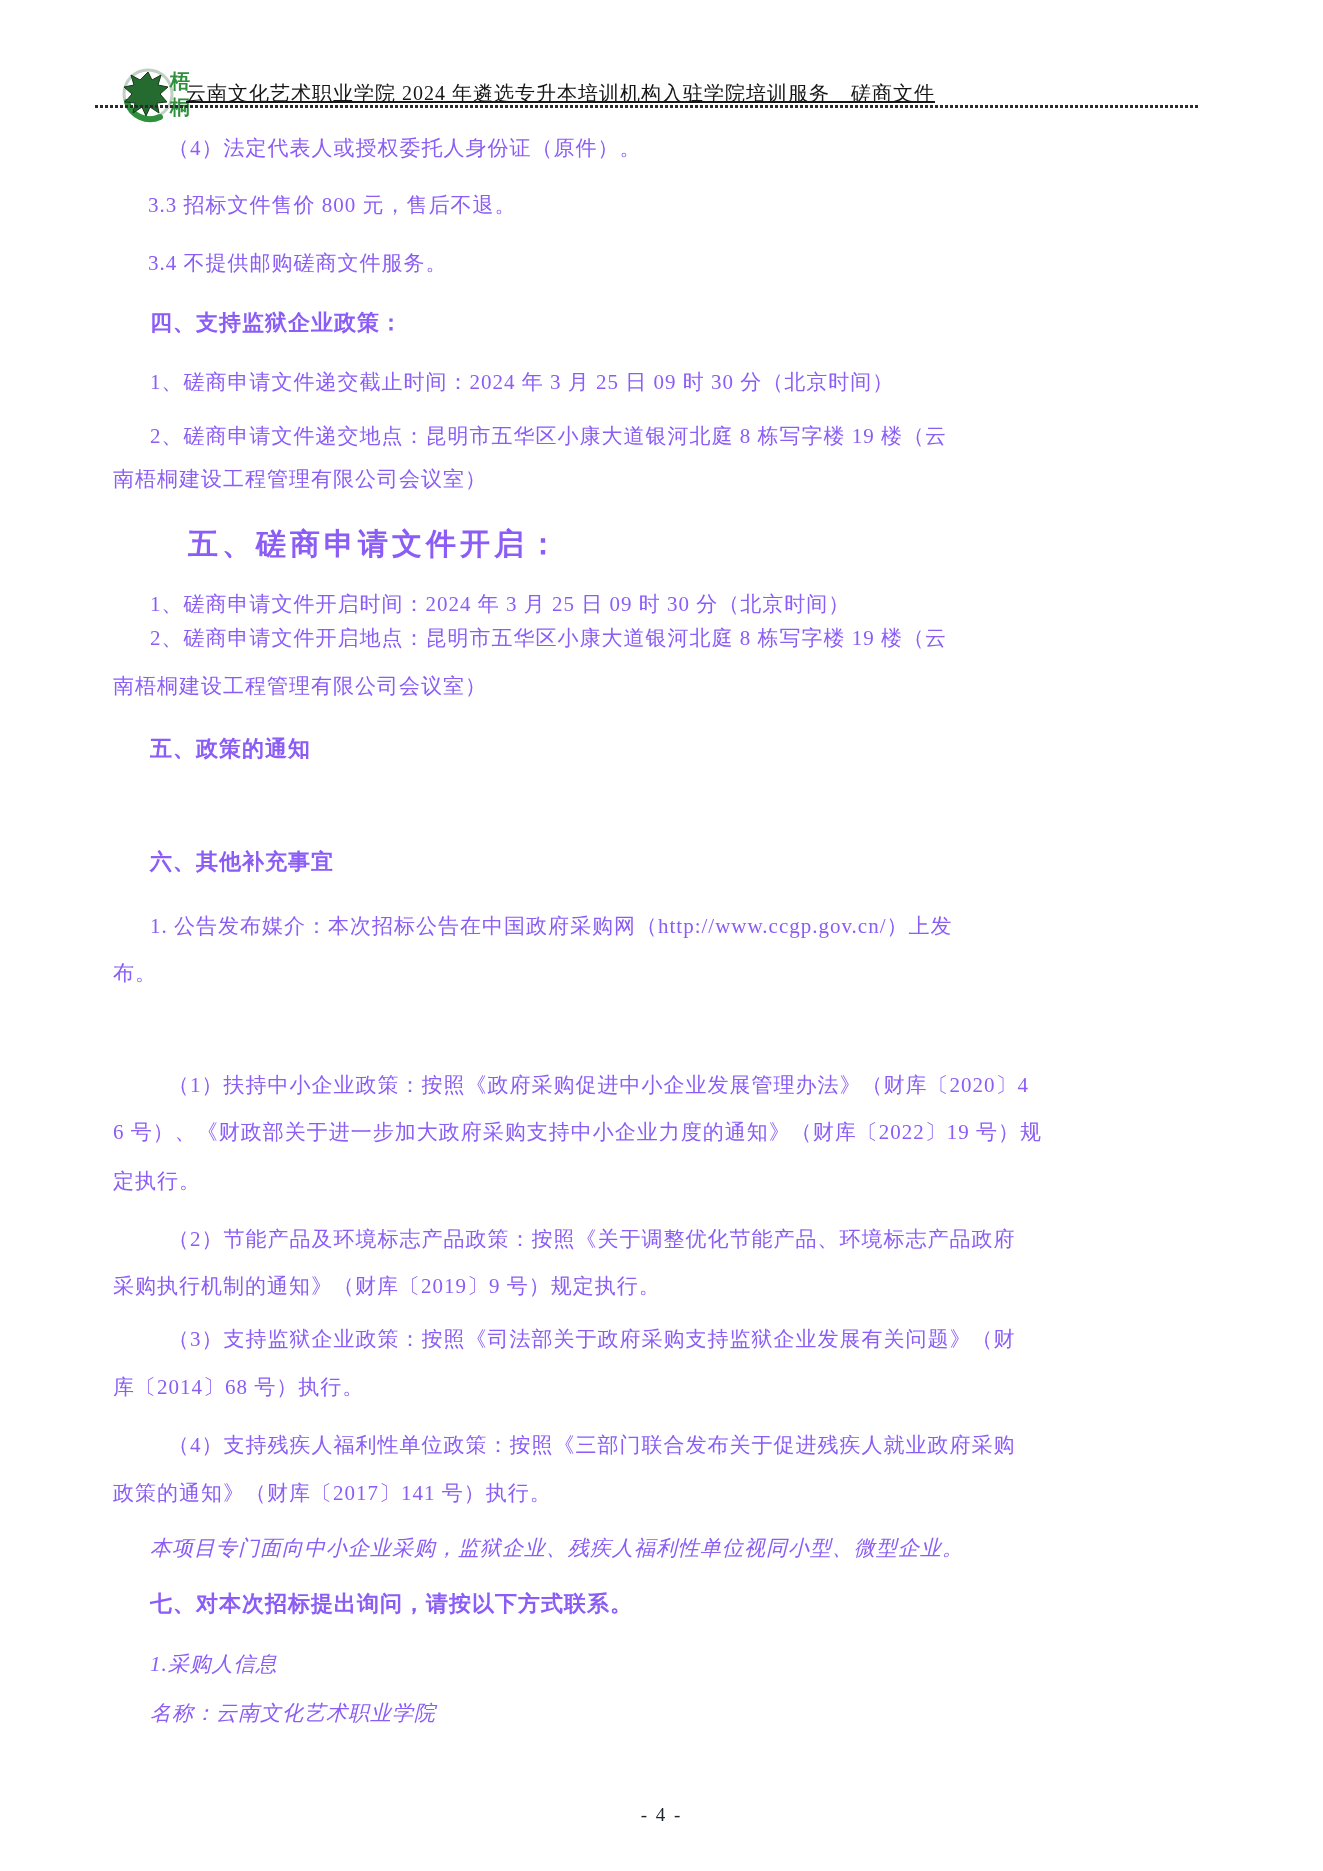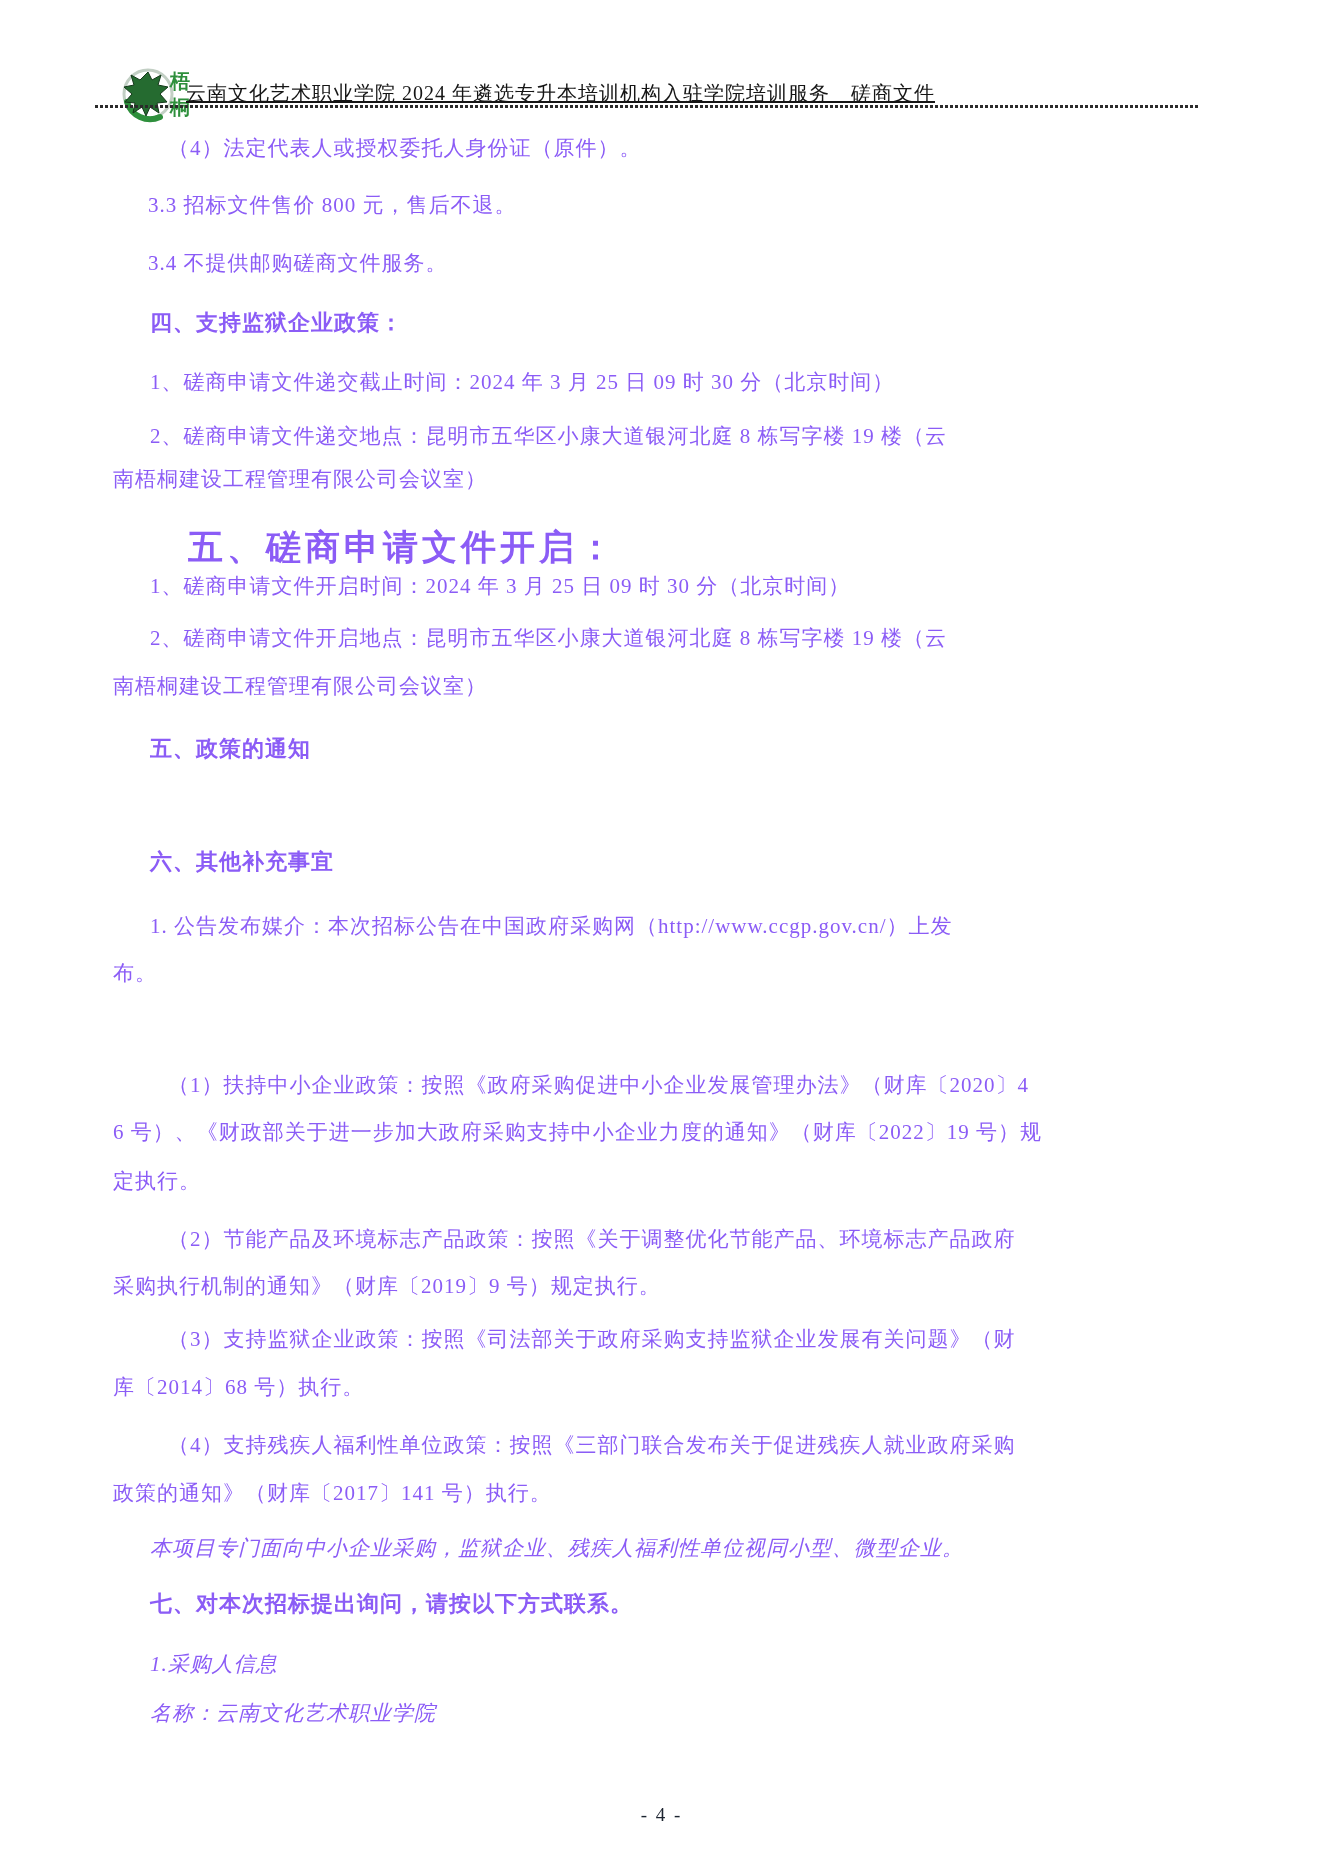--- a/index.html
+++ b/index.html
@@ -13,21 +13,21 @@
     color:#1a1a1a;
   }
   .line{
     position:absolute;
     white-space:nowrap;
     font-size:21px;
     letter-spacing:1px;
     color:#8b5cf6;
   }
   .bold{font-weight:bold;font-size:22px;}
-  .big{font-weight:bold;font-size:35px;letter-spacing:4px;}
+  .big{font-weight:bold;font-size:30px;letter-spacing:4px;}
   .kai{font-style:italic;}
   .hdr-title{
     position:absolute;left:186px;top:80px;
     font-size:20px;letter-spacing:1px;white-space:nowrap;color:#151515;text-decoration:underline;
   }
   .hdr-rule{
     position:absolute;left:95px;top:105px;width:1103px;height:3px;
     background:repeating-linear-gradient(90deg,#2b2b2b 0 3px,transparent 3px 5px);
   }
   .logo{position:absolute;left:120px;top:56px;width:74px;height:84px;}
@@ -54,21 +54,21 @@
   <div class="hdr-rule"></div>
 
   <div class="line" style="top:134px;left:168px">（4）法定代表人或授权委托人身份证（原件）。</div>
   <div class="line" style="top:191px;left:148px">3.3 招标文件售价 800 元，售后不退。</div>
   <div class="line" style="top:249px;left:148px">3.4 不提供邮购磋商文件服务。</div>
   <div class="line bold" style="top:308px;left:150px">四、支持监狱企业政策：</div>
   <div class="line" style="top:368px;left:150px">1、磋商申请文件递交截止时间：2024 年 3 月 25 日 09 时 30 分（北京时间）</div>
   <div class="line" style="top:422px;left:150px">2、磋商申请文件递交地点：昆明市五华区小康大道银河北庭 8 栋写字楼 19 楼（云</div>
   <div class="line" style="top:465px;left:113px">南梧桐建设工程管理有限公司会议室）</div>
   <div class="line big" style="top:524px;left:188px">五、磋商申请文件开启：</div>
-  <div class="line" style="top:572px;left:150px">1、磋商申请文件开启时间：2024 年 3 月 25 日 09 时 30  分（北京时间）</div>
+  <div class="line" style="top:590px;left:150px">1、磋商申请文件开启时间：2024 年 3 月 25 日 09 时 30  分（北京时间）</div>
   <div class="line" style="top:624px;left:150px">2、磋商申请文件开启地点：昆明市五华区小康大道银河北庭 8 栋写字楼 19 楼（云</div>
   <div class="line" style="top:672px;left:113px">南梧桐建设工程管理有限公司会议室）</div>
   <div class="line bold" style="top:734px;left:150px">五、政策的通知</div>
   <div class="line bold" style="top:847px;left:150px">六、其他补充事宜</div>
   <div class="line" style="top:912px;left:150px">1.  公告发布媒介：本次招标公告在中国政府采购网（http://www.ccgp.gov.cn/）上发</div>
   <div class="line" style="top:959px;left:113px">布。</div>
   <div class="line" style="top:1071px;left:168px">（1）扶持中小企业政策：按照《政府采购促进中小企业发展管理办法》（财库〔2020〕4</div>
   <div class="line" style="top:1118px;left:113px">6 号）、《财政部关于进一步加大政府采购支持中小企业力度的通知》（财库〔2022〕19 号）规</div>
   <div class="line" style="top:1167px;left:113px">定执行。</div>
   <div class="line" style="top:1225px;left:168px">（2）节能产品及环境标志产品政策：按照《关于调整优化节能产品、环境标志产品政府</div>

